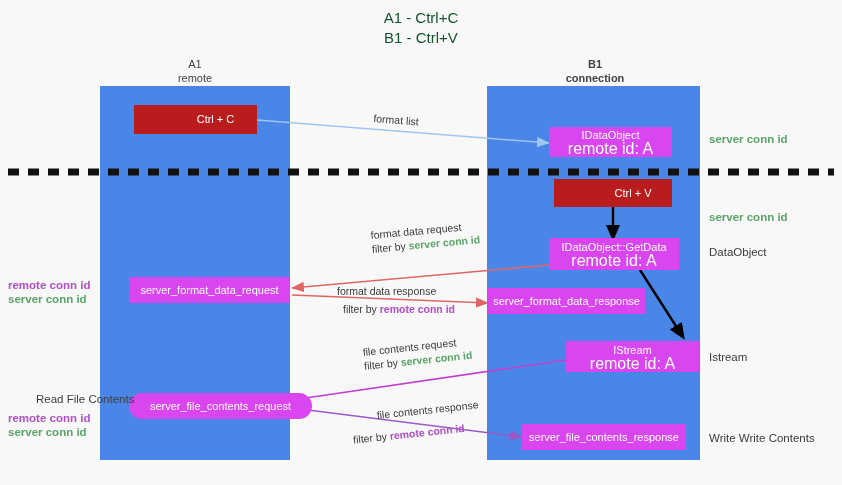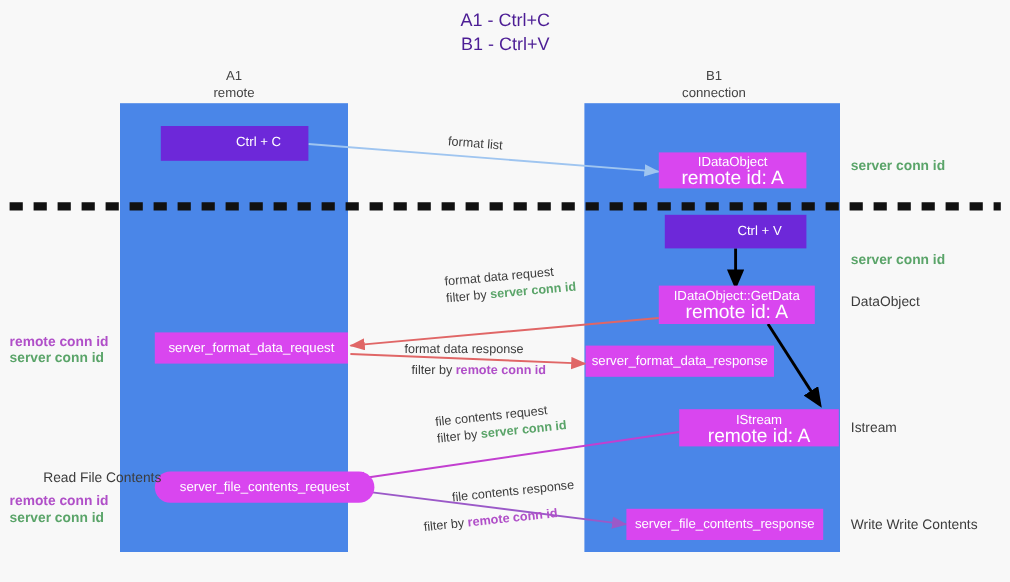--- a/index.html
+++ b/index.html
@@ -11,38 +11,38 @@
     overflow:hidden;
     position:relative;
   }
   #stage{position:absolute;left:0;top:0;width:842px;height:485px;}
   svg.layer{position:absolute;left:0;top:0;width:842px;height:485px;overflow:visible;}
   #svg-lines{z-index:2;pointer-events:none;}
 
   .title{
     position:absolute;z-index:5;
     width:842px;text-align:center;top:8px;left:0;
-    font-size:15px;line-height:20px;color:#4c1d95;
+    font-size:15px;line-height:20px;color:#14532d;
   }
 
   .colhead{
     position:absolute;z-index:5;text-align:center;
     font-size:11px;line-height:13.5px;color:#444;
   }
 
   .column{position:absolute;background:#4a86e8;z-index:1;}
 
   .box{
     position:absolute;z-index:4;
     display:flex;flex-direction:column;
     align-items:center;justify-content:center;
     color:#ffffff;font-size:11px;line-height:13px;
     text-align:center;box-sizing:border-box;
   }
-  .box.green{background:#6d28d9;padding-left:40px;}
+  .box.green{background:#b91c1c;padding-left:40px;}
   .box.orange{background:#d946ef;}
   .box .l2{font-size:16px;}
 
   .rlabel{
     position:absolute;z-index:5;
     font-size:11.5px;line-height:14px;color:#3c3c3c;
     white-space:nowrap;
   }
   .rlabel.green{color:#5aa469;font-weight:bold;}
   .llabel{
@@ -69,21 +69,21 @@
 
   <div class="title">
     <div>A1 - Ctrl+C</div>
     <div>B1 - Ctrl+V</div>
   </div>
 
   <div class="colhead" style="left:130px;top:58px;width:130px;">
     <div>A1</div>
     <div>remote</div>
   </div>
-  <div class="colhead" style="left:530px;top:58px;width:130px;">
+  <div class="colhead" style="left:530px;top:58px;width:130px;font-weight:bold;">
     <div>B1</div>
     <div>connection</div>
   </div>
 
   <div class="column" style="left:100px;top:86px;width:190px;height:374px;"></div>
   <div class="column" style="left:487px;top:86px;width:213px;height:374px;"></div>
 
   <svg class="layer" id="svg-lines" viewBox="0 0 842 485">
     <defs>
       <marker id="ah-blue" markerWidth="9" markerHeight="9" refX="7.5" refY="3.2" orient="auto">

